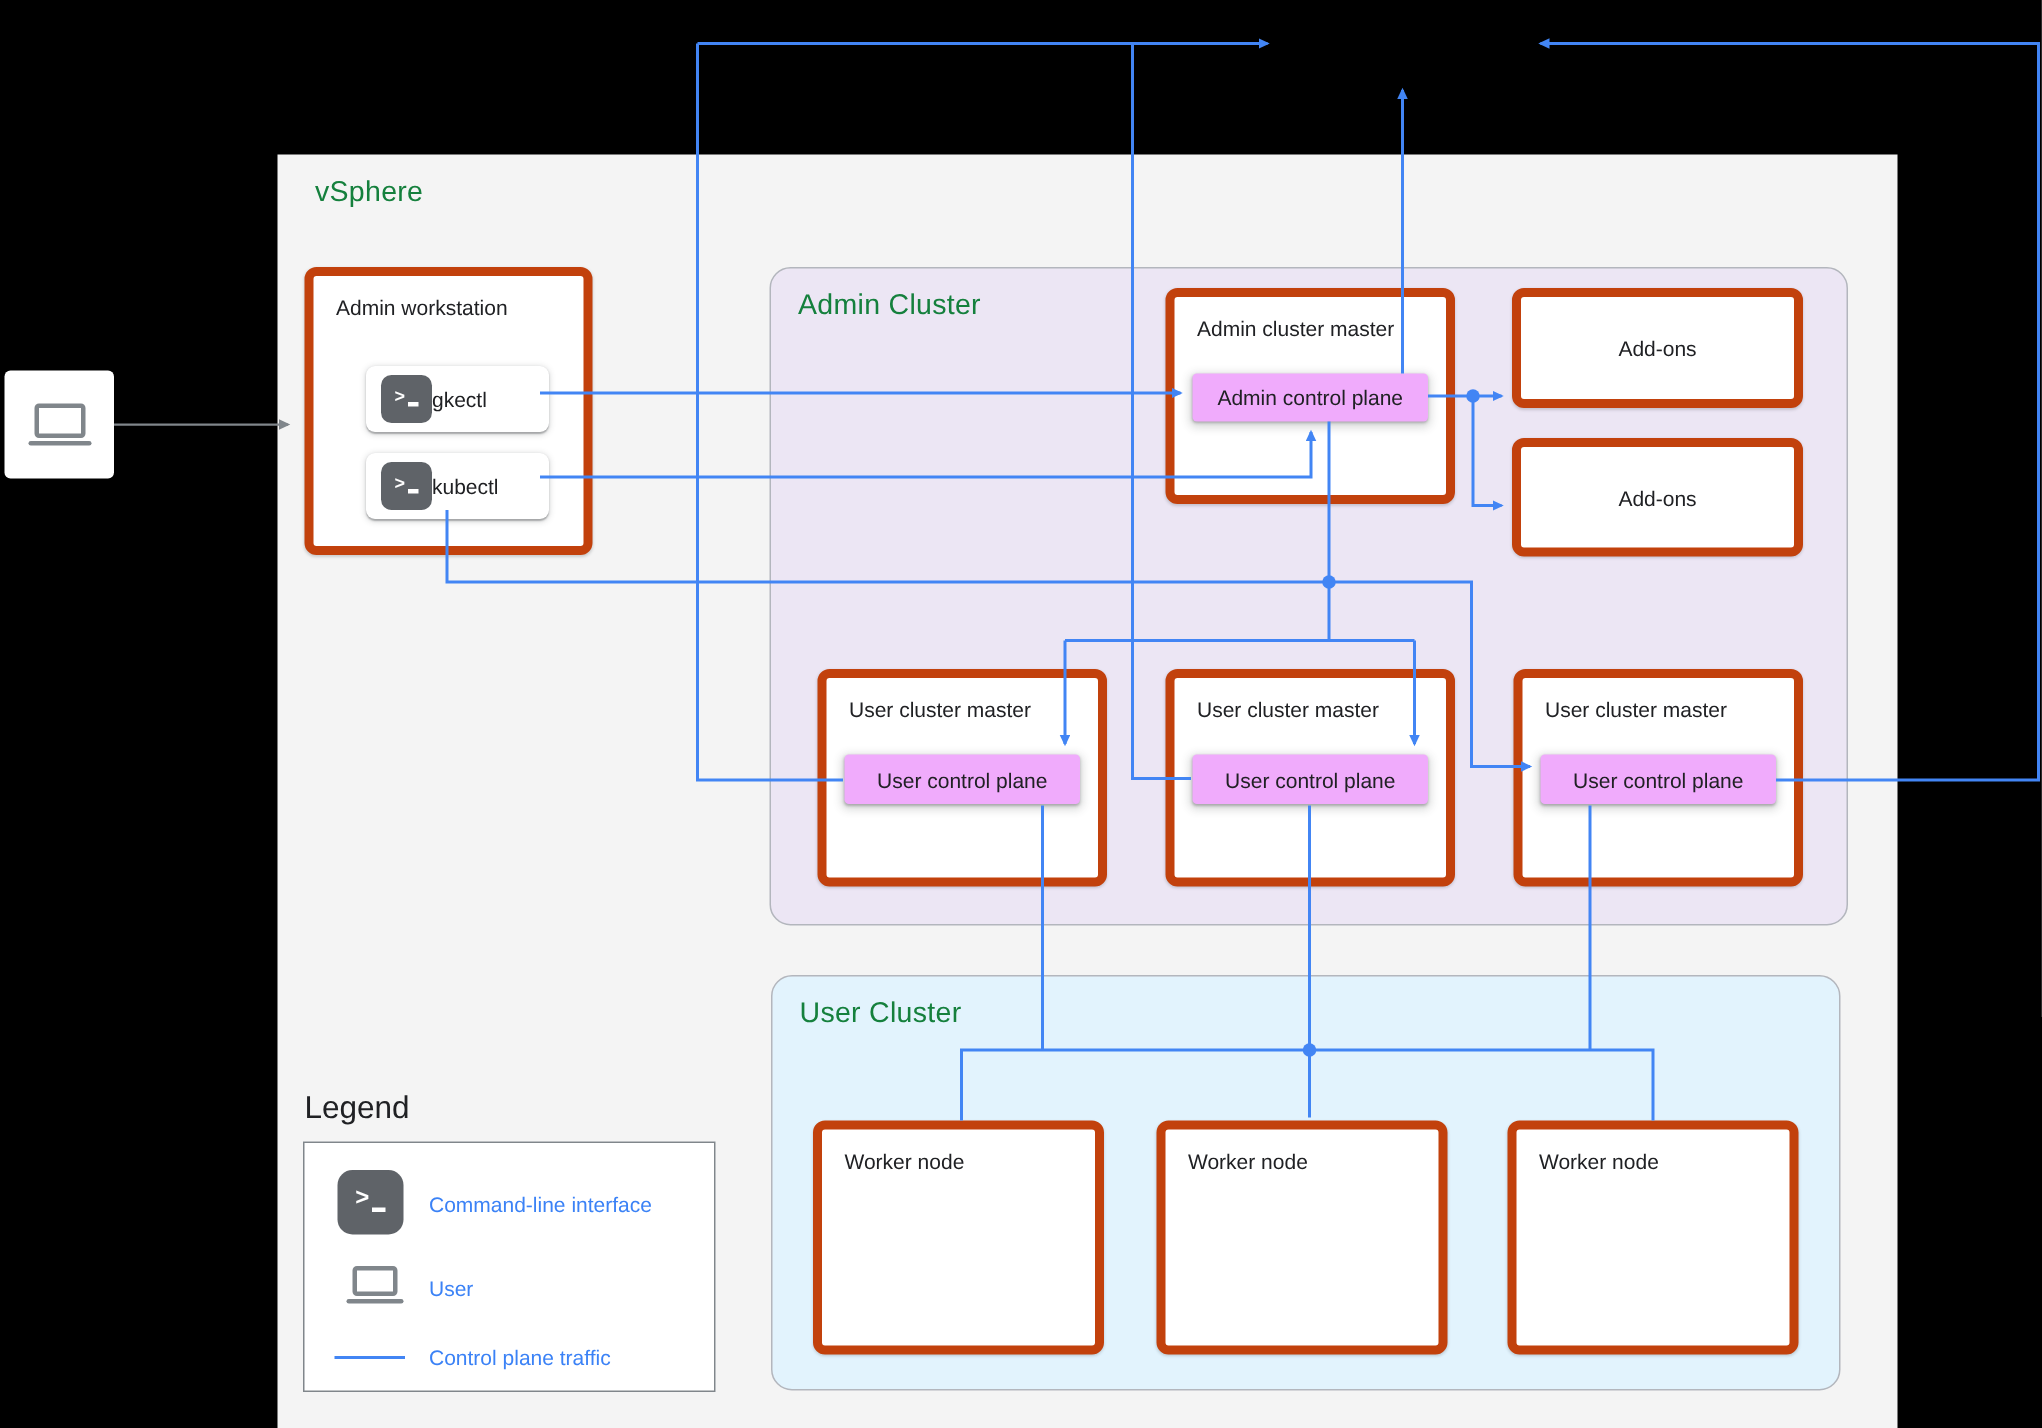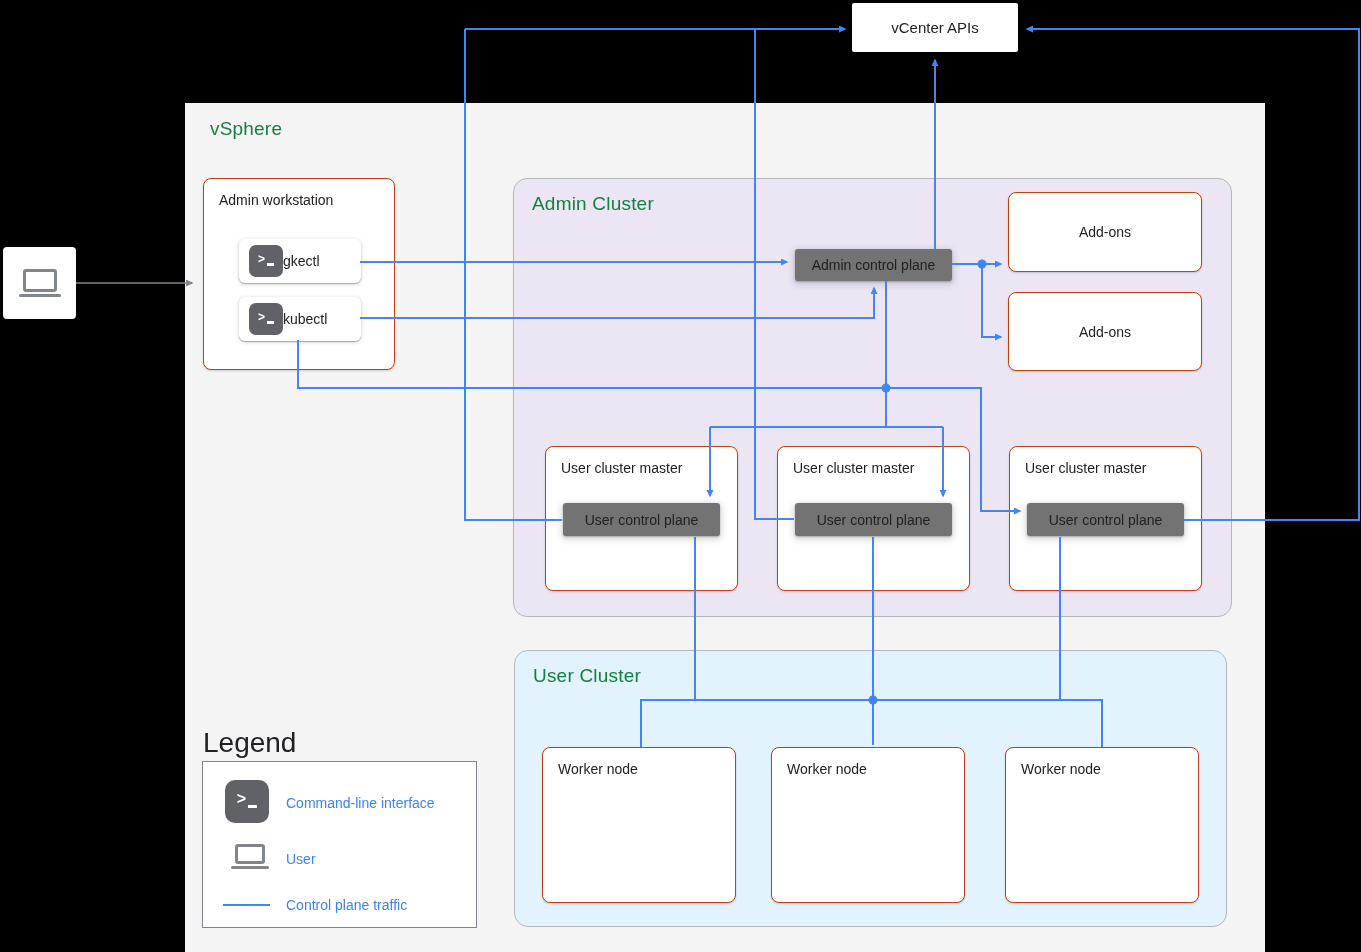--- a/index.html
+++ b/index.html
@@ -7,26 +7,26 @@
   body{font-family:"Liberation Sans", sans-serif;}
   #stage{position:relative;width:1361px;height:952px;background:#000;overflow:hidden;}
 
   
   .vsphere{position:absolute;left:185px;top:103px;width:1080px;height:849px;background:#F4F4F4;}
   .panel-label{position:absolute;font-size:19px;color:#15803d;letter-spacing:.2px;}
   .admin-cluster{position:absolute;left:513px;top:178px;width:719px;height:439px;background:#ECE6F4;border:1px solid #B3B6BD;border-radius:14px;}
   .user-cluster{position:absolute;left:514px;top:650px;width:713px;height:277px;background:#E2F3FD;border:1px solid #B3B6BD;border-radius:14px;}
 
   
-  .card{position:absolute;background:#fff;border:1px solid #c2410c;border-radius:8px;box-shadow:0 1px 2px rgba(60,64,67,.22);}
+  .card{position:absolute;background:#fff;border:6px solid #c2410c;border-radius:8px;box-shadow:0 1px 2px rgba(60,64,67,.22);}
   .card .card-title{position:absolute;left:15px;top:13px;font-size:14px;color:#202124;white-space:nowrap;}
   .card.center{display:flex;align-items:center;justify-content:center;font-size:14px;color:#202124;}
 
   
-  .plane{position:absolute;background:#737373;border-radius:3px;box-shadow:0 1px 2px rgba(60,64,67,.35),0 2px 6px 2px rgba(60,64,67,.18);
+  .plane{position:absolute;background:#f0abfc;border-radius:3px;box-shadow:0 1px 2px rgba(60,64,67,.35),0 2px 6px 2px rgba(60,64,67,.18);
          display:flex;align-items:center;justify-content:center;font-size:14px;color:#202124;white-space:nowrap;}
 
   
   .vcenter{position:absolute;left:852px;top:3px;width:166px;height:49px;background:#fff;border-radius:2px;
            display:flex;align-items:center;justify-content:center;font-size:15px;color:#202124;}
   .user-box{position:absolute;left:3px;top:247px;width:73px;height:72px;background:#fff;border-radius:4px;
             display:flex;align-items:center;justify-content:center;flex-direction:column;}
 
   
   .laptop{display:flex;flex-direction:column;align-items:center;}
@@ -38,44 +38,41 @@
   
   .tool{position:absolute;left:35px;width:122px;height:44px;background:#fff;border-radius:6px;
         box-shadow:0 1px 1px rgba(60,64,67,.35),0 1px 4px rgba(60,64,67,.25);display:flex;align-items:center;}
   .term-icon{width:34px;height:32px;background:#5F6368;border-radius:7px;margin-left:10px;
              display:flex;align-items:center;justify-content:center;flex:none;}
   .term-icon .caret{color:#fff;font-size:12px;font-weight:bold;line-height:1;transform:translateY(-2px);}
   .term-icon .dash{width:7px;height:2.5px;background:#fff;margin-left:2px;margin-top:7px;}
   .tool .tool-label{font-size:14px;color:#202124;}
 
   
-  .legend-title{position:absolute;left:203px;top:727px;font-size:28px;color:#202124;}
+  .legend-title{position:absolute;left:203px;top:727px;font-size:21px;color:#202124;}
   .legend-box{position:absolute;left:202px;top:761px;width:275px;height:167px;background:#fff;border:1px solid #80868B;}
   .legend-item-label{position:absolute;left:83px;font-size:14px;color:#3b82f6;white-space:nowrap;}
   .legend-term{position:absolute;left:22px;top:18px;width:44px;height:43px;background:#5F6368;border-radius:10px;
                display:flex;align-items:center;justify-content:center;}
   .legend-term .caret{color:#fff;font-size:16px;font-weight:bold;line-height:1;transform:translateY(-3px);}
   .legend-term .dash{width:9px;height:3px;background:#fff;margin-left:2px;margin-top:10px;}
   .legend-laptop{position:absolute;left:28px;top:82px;}
   .legend-line{position:absolute;left:20px;top:142px;width:47px;height:2px;background:#4285F4;}
 
   
   #wires{position:absolute;left:0;top:0;z-index:40;pointer-events:none;}
 </style>
 </head>
 <body>
 
 <div id="stage">
 
   <div class="vsphere"></div>
   <div class="panel-label" style="left:210px;top:118px;">vSphere</div>
 
-  <div class="vcenter">
-    <span>vCenter APIs</span>
-  </div>
 
   <div class="user-box">
     <div class="laptop">
       <div class="screen"></div>
       <div class="base"></div>
     </div>
   </div>
 
   <div class="card" style="left:203px;top:178px;width:192px;height:192px;">
     <div class="card-title">Admin workstation</div>
@@ -91,20 +88,23 @@
           <span class="caret">&gt;</span>
           <span class="dash"></span>
         </div>
       <span class="tool-label">kubectl</span>
     </div>
   </div>
 
   <div class="admin-cluster"></div>
   <div class="panel-label" style="left:532px;top:193px;">Admin Cluster</div>
 
+  <div class="card" style="left:777px;top:192px;width:193px;height:144px;">
+    <div class="card-title">Admin cluster master</div>
+  </div>
   <div class="plane" style="left:795px;top:249px;width:157px;height:32px;">Admin control plane</div>
 
   <div class="card center" style="left:1008px;top:192px;width:194px;height:80px;">Add-ons</div>
   <div class="card center" style="left:1008px;top:292px;width:194px;height:79px;">Add-ons</div>
 
   <div class="card" style="left:545px;top:446px;width:193px;height:145px;">
     <div class="card-title">User cluster master</div>
   </div>
   <div class="card" style="left:777px;top:446px;width:193px;height:145px;">
     <div class="card-title">User cluster master</div>

